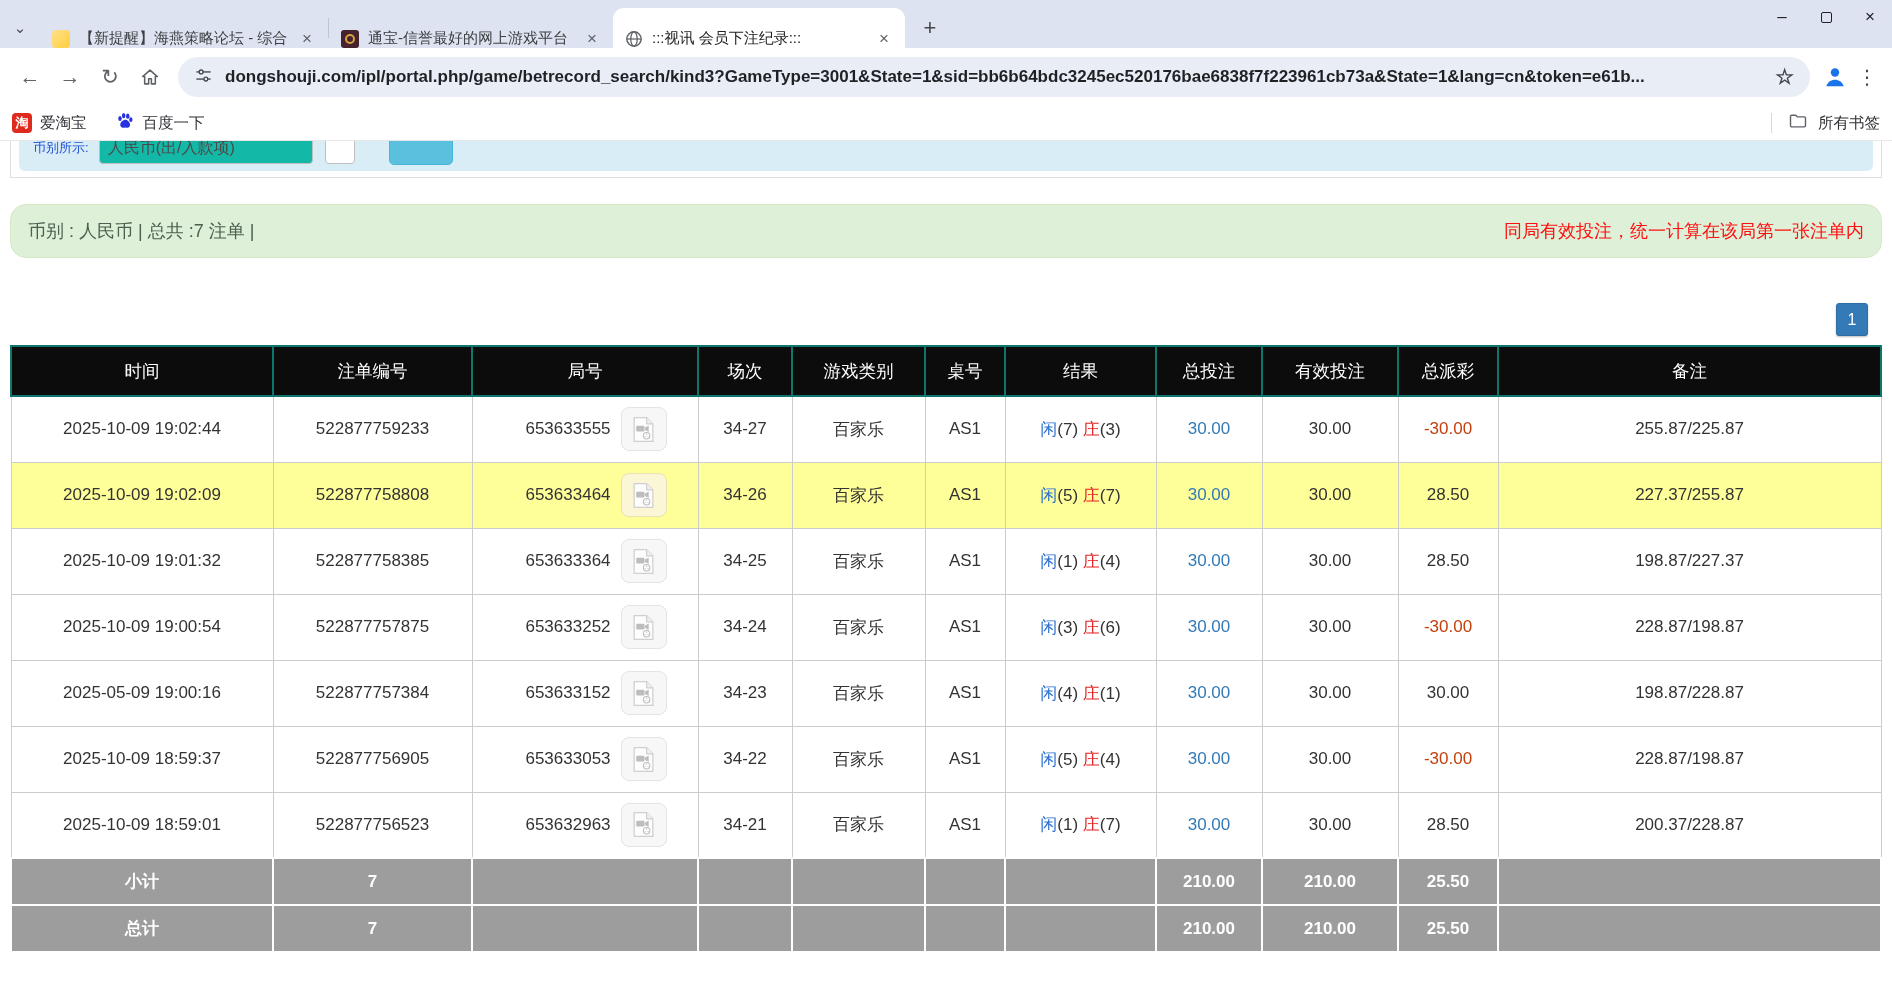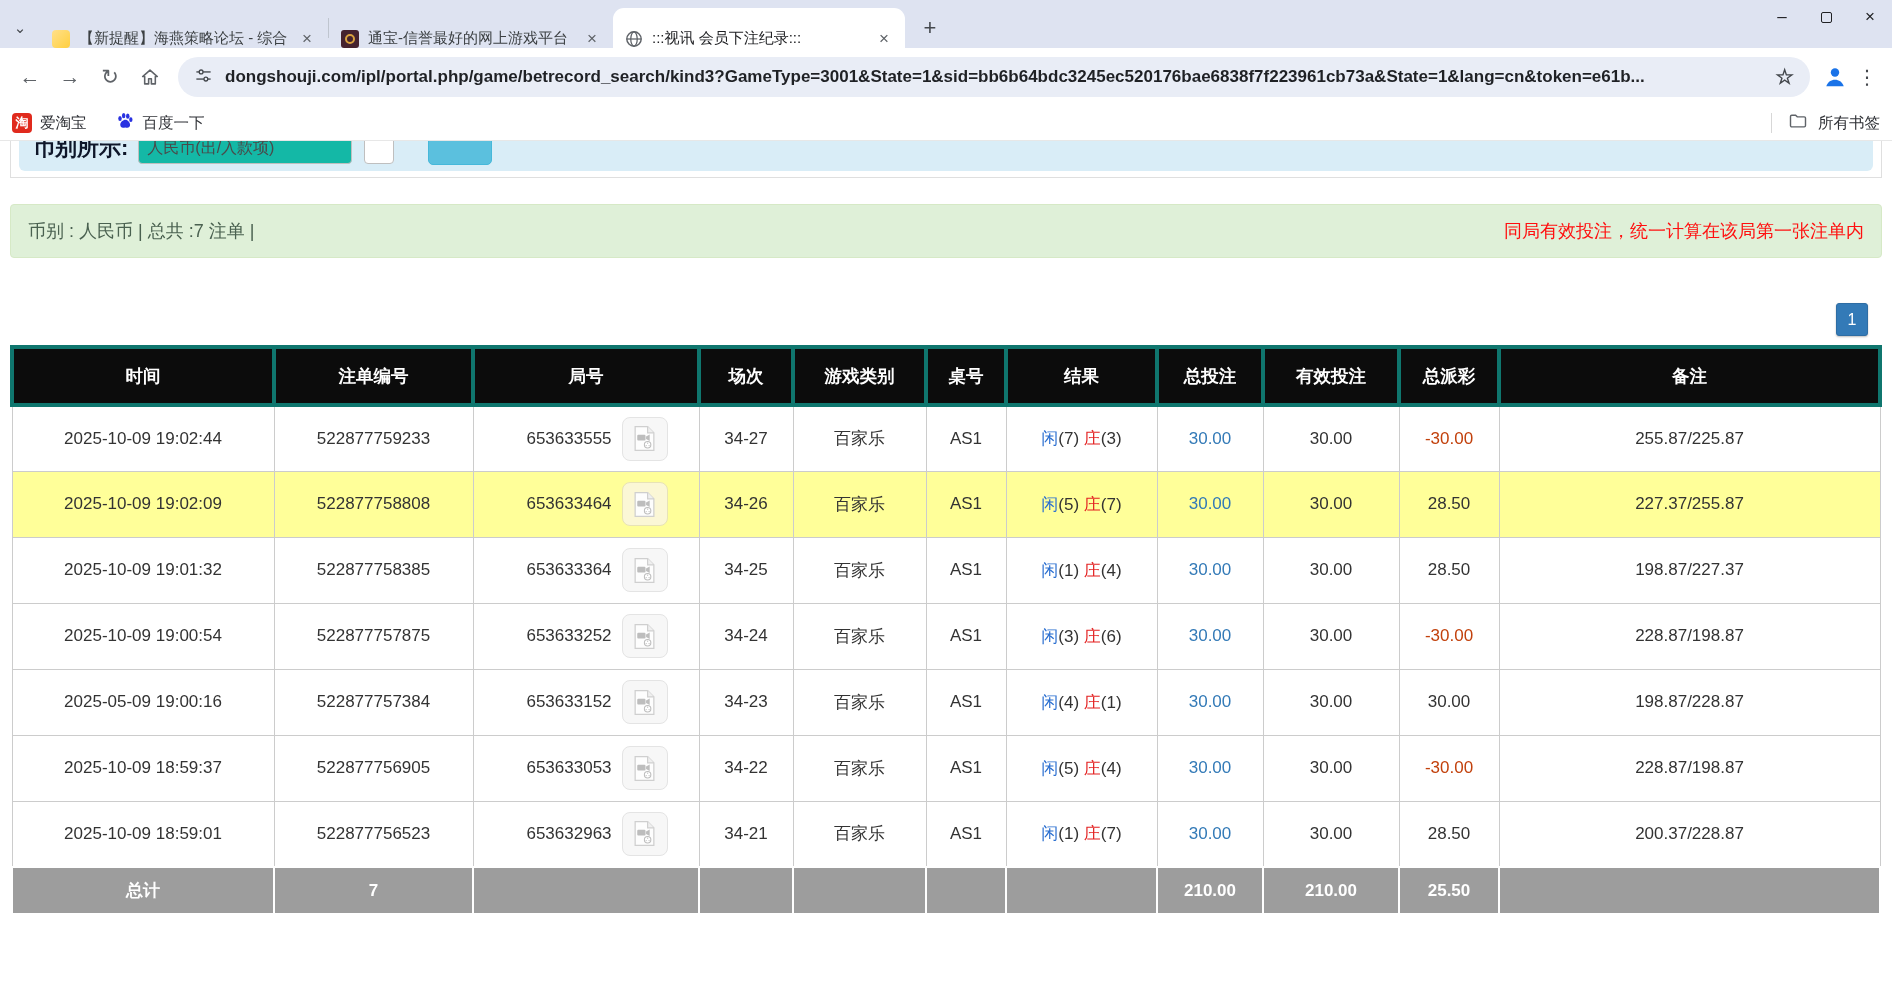--- a/index.html
+++ b/index.html
@@ -38,35 +38,35 @@
   .bm { display:flex; align-items:center; gap:8px; cursor:pointer; }
   .bm-taobao-ic { width:20px; height:20px; background:#e02a1d; color:#fff; border-radius:4px; font-size:13px; font-weight:bold; display:flex; align-items:center; justify-content:center; }
   .bm-right { margin-left:auto; display:flex; align-items:center; gap:10px; }
   .bm-divider { width:1px; height:20px; background:#d7d7d7; margin-right:6px; }
 
   
   .page { position:relative; height:843px; background:#fff; overflow:hidden; }
 
   .filter-strip { margin:0 10px; height:37px; border:1px solid #dfdfdf; border-top:none; background:#fff; overflow:hidden; position:relative; }
   .filter-blue { position:absolute; left:8px; right:8px; top:-17px; height:47px; background:#d9edf7; border-radius:6px; display:flex; align-items:center; padding:0 14px; gap:10px; }
-  .filter-label { font-size:22px; font-weight:bold; color:#0f172a; }
+  .filter-label { font-size:13px; font-weight:normal; color:#1d4ed8; }
   .filter-select { width:214px; height:32px; background:#14b8a6; border:1px solid #bfbfbf; border-radius:4px; font-size:16px; color:#4a4a4a; padding:5px 8px; white-space:nowrap; overflow:hidden; }
   .filter-arrowbox { width:30px; height:32px; background:#fff; border:1px solid #bfbfbf; border-radius:4px; margin-left:2px; }
   .filter-btn { width:64px; height:34px; background:#5bc0de; border:1px solid #46b8da; border-radius:5px; margin-left:24px; cursor:pointer; }
 
-  .summary-bar { margin:26px 10px 0; height:54px; background:#dff0d8; border:1px solid #d6e9c6; border-radius:4px; display:flex; align-items:center; padding:0 17px; }
+  .summary-bar { margin:26px 10px 0; height:54px; background:#dff0d8; border:1px solid #d6e9c6; border-radius:16px; display:flex; align-items:center; padding:0 17px; }
   .summary-info { font-size:18px; color:#4a6150; }
   .summary-notice { margin-left:auto; font-size:18px; color:#ff0f0f; }
 
   .pager { display:flex; justify-content:flex-end; margin:45px 24px 9px 0; }
   .pagebtn { width:32px; height:33px; background:#337ab7; border:1px solid #2e6da4; border-radius:3px; color:#fff; font-size:16px; cursor:pointer; box-shadow:0 1px 2px rgba(0,0,0,.25); }
 
   
   table { border-collapse:collapse; table-layout:fixed; width:1872px; margin:0 10px; text-align:center; font-size:17px; color:#333; }
-  th { background:#0c0c0c; color:#fff; font-weight:bold; font-size:17.5px; height:58px; border:4px solid #0f766e; }
+  th { background:#0c0c0c; color:#fff; font-weight:normal; font-size:17.5px; height:50px; border:2px solid #0f766e; }
   tbody td { background:#fff; border:1px solid #ccc; height:66px; }
   tbody tr.hl td { background:#ffff99; }
   td.blue { color:#337ab7; }
   td.red { color:#c2410c; }
   .xian { color:#2b6fd0; }
   .zhuang { color:#e32222; }
   .c0{width:262px}.c1{width:199px}.c2{width:226px}.c3{width:94px}.c4{width:133px}
   .c5{width:80px}.c6{width:151px}.c7{width:106px}.c8{width:136px}.c9{width:100px}
   .vbtn { width:46px; height:44px; border:1px solid #e4e4e4; border-radius:8px; background:#f7f7f7; margin-left:10px; vertical-align:middle; display:inline-flex; align-items:center; justify-content:center; cursor:pointer; }
   tbody tr.hl .vbtn { background:#fbf7d6; border-color:#e8e3b6; }
@@ -384,20 +384,33 @@
           <td class="c4" data-name="game-type-cell">百家乐</td>
           <td class="c5" data-name="table-no-cell">AS1</td>
           <td class="c6" data-name="result-cell"><span class="xian" data-name="result-player-label">闲</span><span data-name="result-player-value">(1)</span> <span class="zhuang" data-name="result-banker-label">庄</span><span data-name="result-banker-value">(7)</span></td>
           <td class="c7 blue" data-name="total-bet-cell">30.00</td>
           <td class="c8" data-name="valid-bet-cell">30.00</td>
           <td class="c9" data-name="payout-cell">28.50</td>
           <td class="c10" data-name="remark-cell">200.37/228.87</td>
         </tr>
       </tbody>
     <tfoot data-name="table-foot">
+        <tr data-name="subtotal-row">
+          <td class="c0" data-name="footer-cell">小计</td>
+          <td class="c1" data-name="footer-cell">7</td>
+          <td class="c2" data-name="footer-cell"></td>
+          <td class="c3" data-name="footer-cell"></td>
+          <td class="c4" data-name="footer-cell"></td>
+          <td class="c5" data-name="footer-cell"></td>
+          <td class="c6" data-name="footer-cell"></td>
+          <td class="c7" data-name="footer-cell">210.00</td>
+          <td class="c8" data-name="footer-cell">210.00</td>
+          <td class="c9" data-name="footer-cell">25.50</td>
+          <td class="c10" data-name="footer-cell"></td>
+        </tr>
         <tr data-name="total-row">
           <td class="c0" data-name="footer-cell">总计</td>
           <td class="c1" data-name="footer-cell">7</td>
           <td class="c2" data-name="footer-cell"></td>
           <td class="c3" data-name="footer-cell"></td>
           <td class="c4" data-name="footer-cell"></td>
           <td class="c5" data-name="footer-cell"></td>
           <td class="c6" data-name="footer-cell"></td>
           <td class="c7" data-name="footer-cell">210.00</td>
           <td class="c8" data-name="footer-cell">210.00</td>

